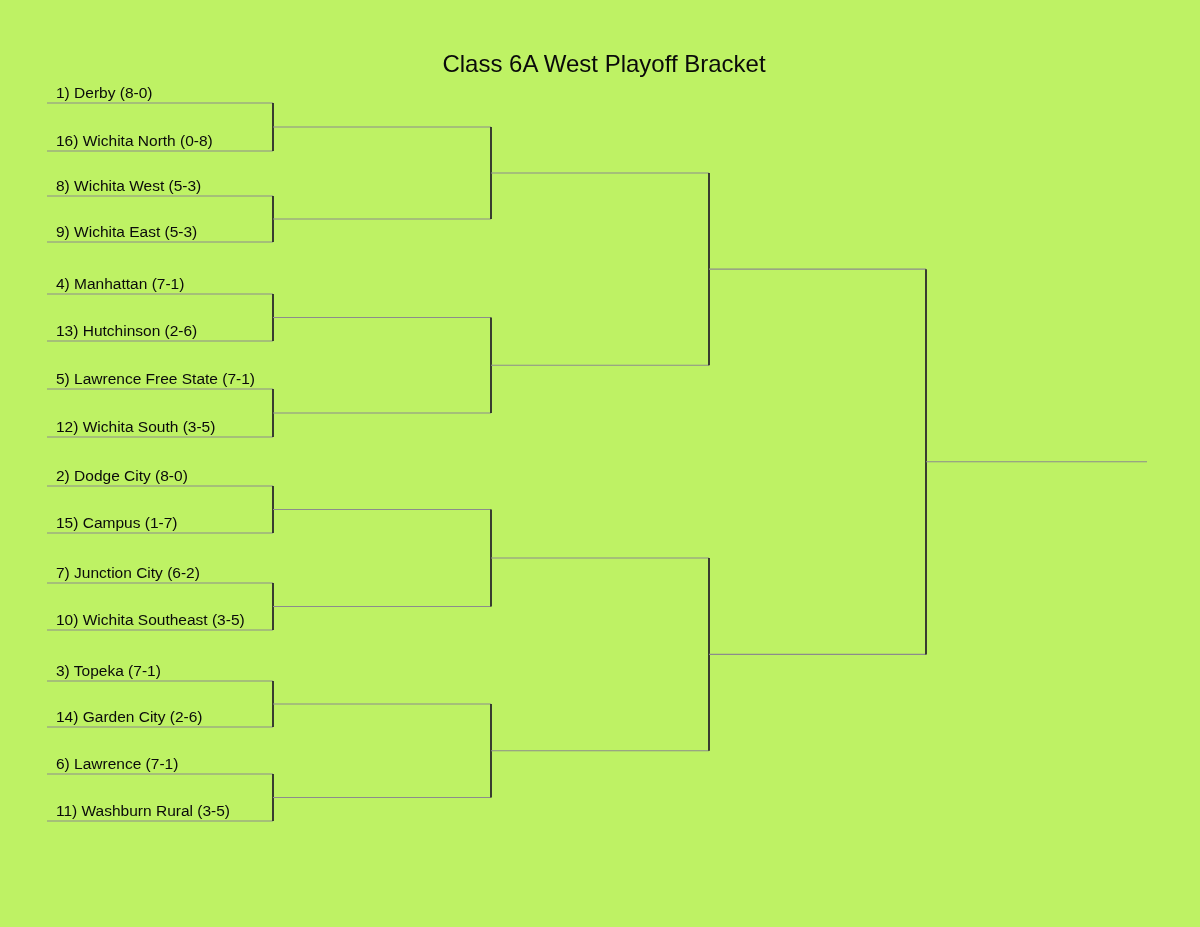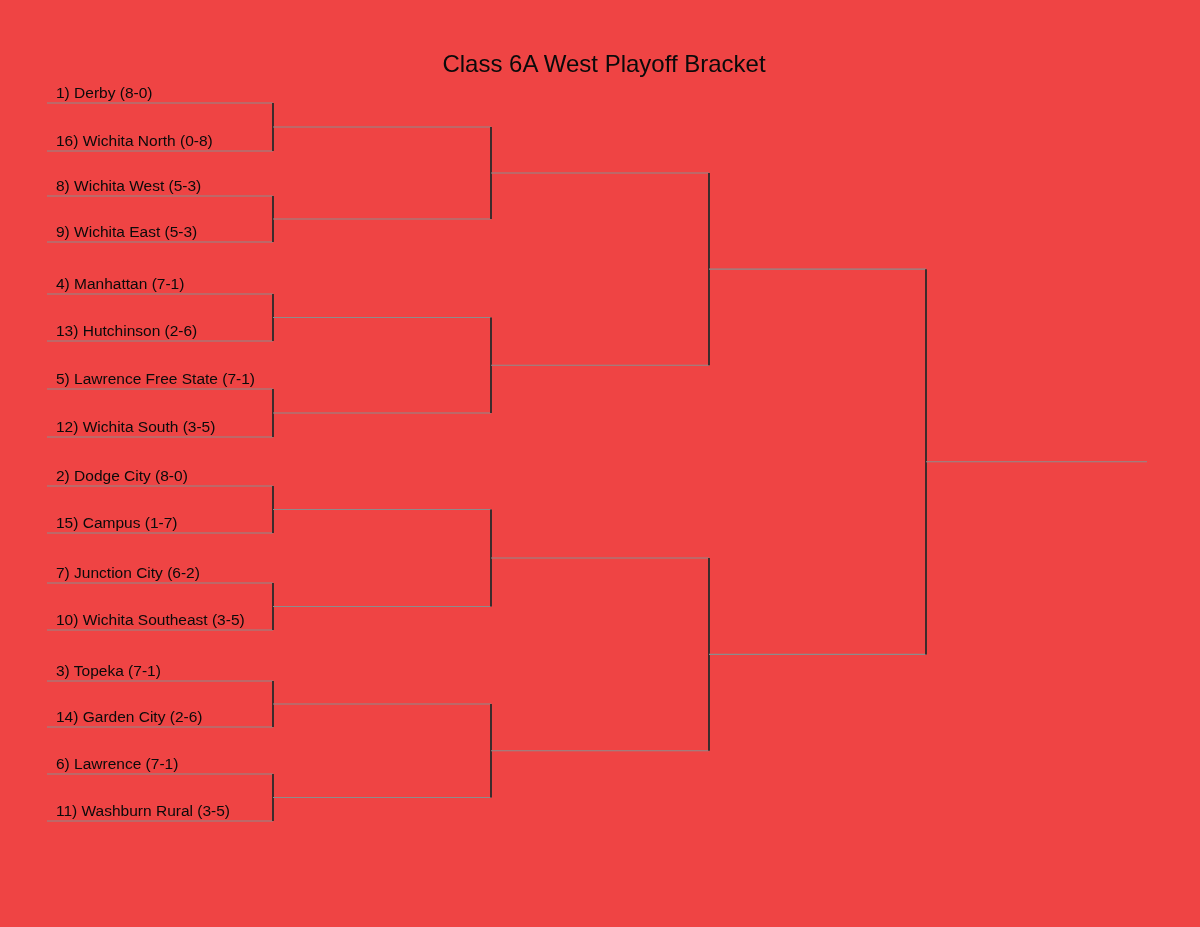--- a/index.html
+++ b/index.html
@@ -4,21 +4,21 @@
 <style>
   html, body {
     margin: 0;
     padding: 0;
     background: #ffffff;
   }
   .page {
     position: relative;
     width: 1200px;
     height: 927px;
-    background: #ef4444;
+    background: #bef264;
     overflow: hidden;
     font-family: "Liberation Sans", sans-serif;
   }
   svg { display: block; }
   .title-text {
     font-family: "Liberation Sans", sans-serif;
     font-size: 24px;
     fill: #0a0a0a;
     text-anchor: middle;
   }

